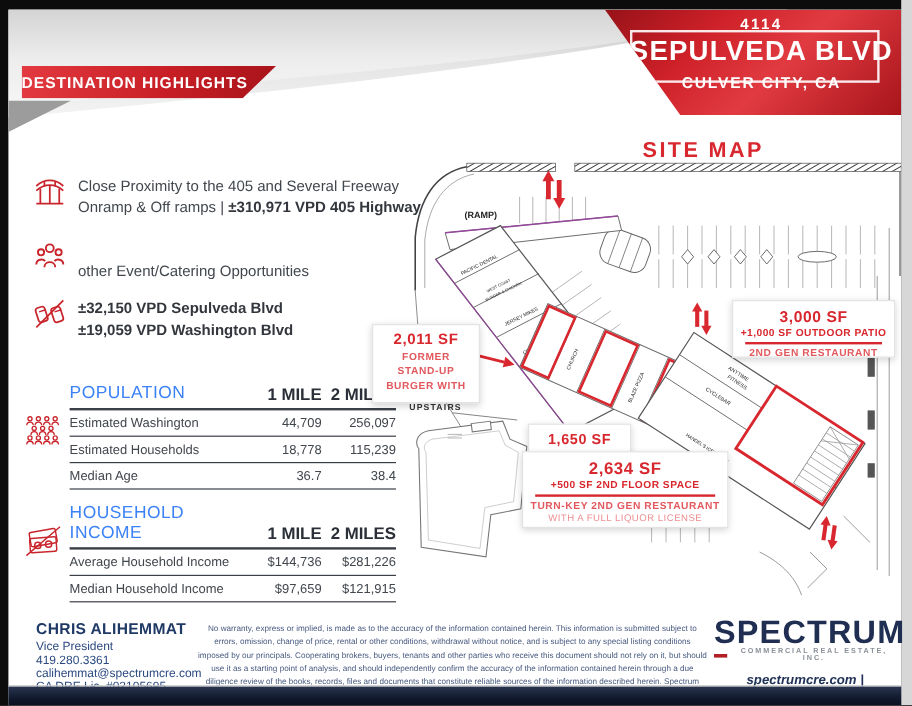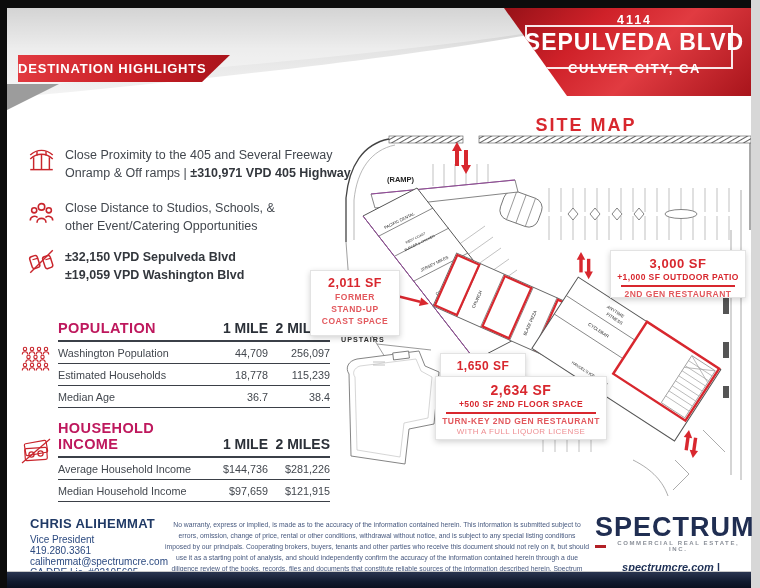--- a/index.html
+++ b/index.html
@@ -27,21 +27,21 @@
   
   .bullet{position:absolute;left:21px;display:flex;gap:10px;align-items:flex-start;}
   .bullet .txt{font-size:12.5px;color:#42474e;font-weight:500;line-height:18px;white-space:nowrap;}
   .bullet .txt b{color:#33373d;font-weight:700;}
   .bullet .txt.allbold{font-weight:700;color:#33373d;}
   .icon24{width:27px;height:27px;flex:0 0 27px;}
 
   
   .dtable{position:absolute;left:51px;width:272px;}
   .dt-head{display:flex;align-items:flex-end;border-bottom:2px solid #3b4048;padding-bottom:4px;}
-  .dt-title{flex:1;font-size:14.5px;font-weight:700;color:#be185d;letter-spacing:.4px;}
+  .dt-title{flex:1;font-size:14.5px;font-weight:400;color:#3b82f6;letter-spacing:.4px;}
   .dt-col{width:62px;text-align:right;font-size:14px;font-weight:700;color:#2b3038;}
   .dt-row{display:flex;border-bottom:1.5px solid #3b4048;height:22px;align-items:center;}
   .dt-label{flex:1;font-size:10.8px;color:#42474e;}
   .dt-val{width:62px;text-align:right;font-size:10.8px;color:#42474e;}
   .tbl-icon{position:absolute;left:13px;}
 
   
   .sitemap-title{left:479px;top:107px;width:200px;text-align:center;color:#d8272e;
     font-size:18px;font-weight:800;letter-spacing:2px;}
   .callout{position:absolute;background:#fff;border:1px solid #e3e3e3;box-shadow:0 2px 6px rgba(0,0,0,.18);
@@ -116,21 +116,21 @@
     <div class="bullet" style="top:191px">
       <svg class="icon24" viewBox="0 0 24 24" fill="none" stroke="#c9252c" stroke-width="1.4">
         <circle cx="12" cy="7" r="2.9"></circle>
           <circle cx="5.5" cy="10" r="2.3"></circle>
           <circle cx="18.5" cy="10" r="2.3"></circle>
         <path d="M8,21 c0,-5 8,-5 8,0"></path>
         <path d="M2,19 c0,-4 5,-4.5 6.5,-2.5"></path>
         <path d="M22,19 c0,-4 -5,-4.5 -6.5,-2.5"></path>
       </svg>
       <div class="txt">
-        <span>Close Distance to Studios, Schools, &amp;</span><br>
+        <br>
         <span>other Event/Catering Opportunities</span>
       </div>
     </div>
 
     <div class="bullet" style="top:240px">
       <svg class="icon24" viewBox="0 0 24 24" fill="none" stroke="#c9252c" stroke-width="1.3">
         <rect x="2.5" y="7" width="7" height="11" rx="2" transform="rotate(-18 6 12.5)"></rect>
         <rect x="14" y="7" width="7" height="11" rx="2" transform="rotate(-18 17.5 12.5)"></rect>
         <path d="M4,10.5 l5,-1.5 M15.5,10.5 l5,-1.5" stroke-width="1"></path>
         <line x1="2" y1="22" x2="22" y2="2"></line>
@@ -160,21 +160,21 @@
         <use href="#pp" x="19" y="19"></use>
         <use href="#pp" x="26" y="19"></use>
     </svg>
     <div class="dtable" style="top:312px">
       <div class="dt-head">
         <div class="dt-title">POPULATION</div>
         <div class="dt-col">1 MILE</div>
         <div class="dt-col">2 MILES</div>
       </div>
       <div class="dt-row">
-        <div class="dt-label">Washington Population</div>
+        <div class="dt-label">Estimated Washington</div>
         <div class="dt-val">44,709</div>
         <div class="dt-val">256,097</div>
       </div>
       <div class="dt-row">
         <div class="dt-label">Estimated Households</div>
         <div class="dt-val">18,778</div>
         <div class="dt-val">115,239</div>
       </div>
       <div class="dt-row">
         <div class="dt-label">Median Age</div>
@@ -330,21 +330,21 @@
         <path d="M40,232 h12 M40,235 h12" stroke="#999" stroke-width="0.6"></path>
       </g>
 
       <path d="M342,330 L356,344 L340,360 M370,300 L392,322 M300,330 C320,340 330,352 335,366" fill="none" stroke="#888" stroke-width="0.7"></path>
     </svg>
 
     <div class="callout" style="left:303px;top:262px;width:90px;height:66px">
       <div class="co-sf" style="font-size:12.5px">2,011 SF</div>
       <div class="co-line">FORMER</div>
       <div class="co-line">STAND-UP</div>
-      <div class="co-line">COAST SPACE</div>
+      <div class="co-line">BURGER WITH</div>
     </div>
 
     <div class="callout" style="left:603px;top:242px;width:136px;height:48px">
       <div class="co-sf" style="font-size:13px">3,000 SF</div>
       <div class="co-sub">+1,000 SF OUTDOOR PATIO</div>
       <div class="co-div"></div>
       <div class="co-line">2ND GEN RESTAURANT</div>
     </div>
 
     <div class="callout" style="left:433px;top:345px;width:86px;height:46px">

